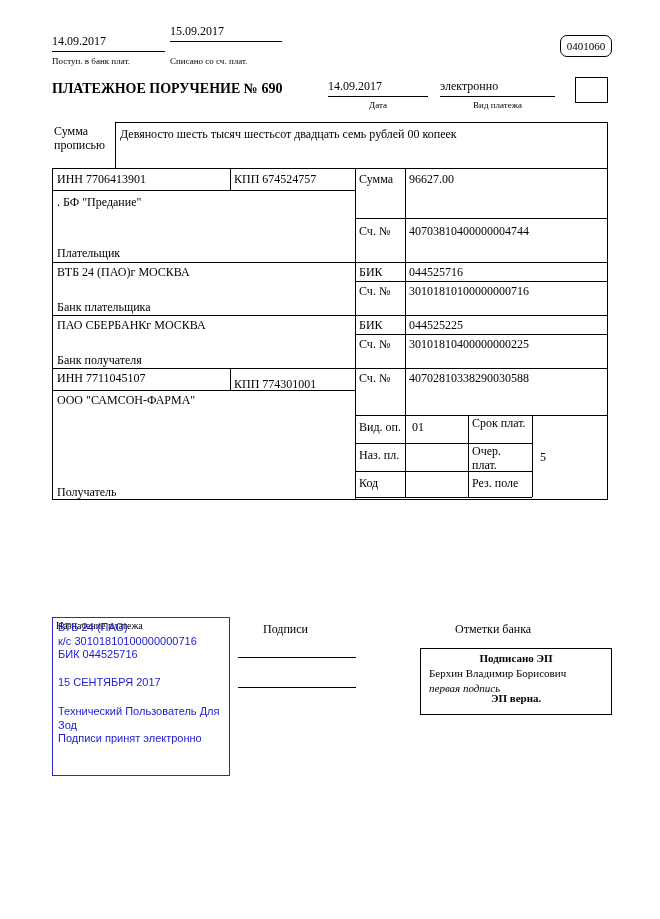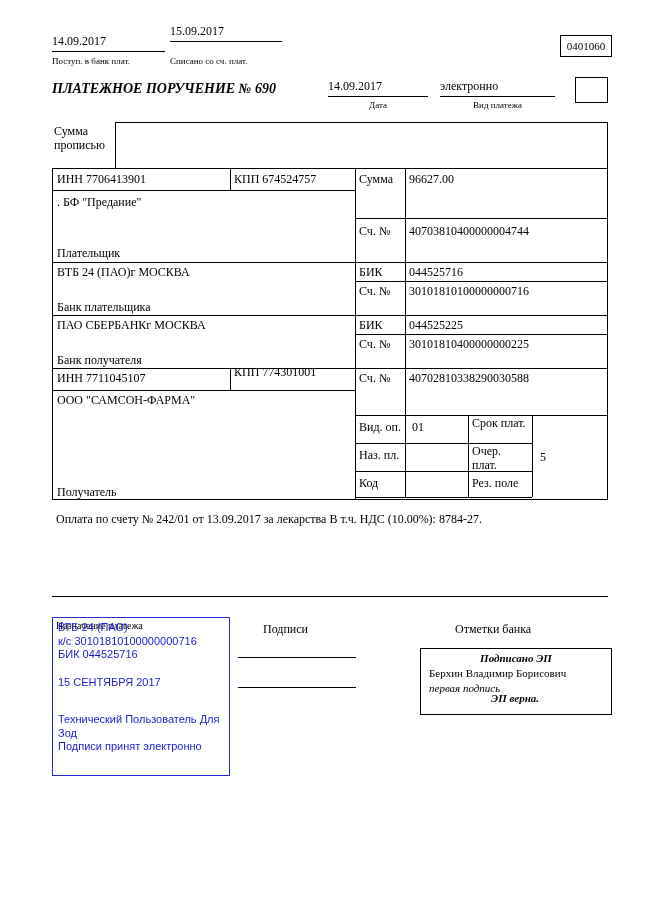--- a/index.html
+++ b/index.html
@@ -8,23 +8,23 @@
     position:relative; width:660px; height:919px; background:#ffffff;
     font-family:"Liberation Serif", serif; font-size:12px; color:#000;
     overflow:hidden;
   }
   .abs { position:absolute; }
   .hl { position:absolute; height:1px; background:#000; }
   .vl { position:absolute; width:1px; background:#000; }
   .u  { border-bottom:1px solid #000; padding-bottom:2px; }
   .sm { font-size:9px; }
   .lbl10 { font-size:10px; }
-  .b { font-weight:bold;font-style:italic; }
+  .b { font-weight:bold; }
   .i { font-style:italic; }
-  .ctr { text-align:center; }
+  .ctr { text-align:center;border-radius:7px; }
   .box { border:1px solid #000; }
   .wrap { line-height:1.15; }
   .tbl { position:absolute; left:52px; top:122px; width:556px; height:378px; }
   .stamp {
     position:absolute; left:52px; top:617px; width:178px; height:159px;
     border:1px solid #2a2ad0; color:#1b1bd0;
     font-family:"Liberation Sans", sans-serif; font-size:11px; line-height:13.5px;
     padding:3px 5px;
   }
   .epbox {
@@ -71,20 +71,21 @@
     <div class="hl" style="left:303px;top:159px;width:253px"></div>
     <div class="hl" style="left:303px;top:212px;width:253px"></div>
     <div class="hl" style="left:303px;top:293px;width:253px"></div>
     <div class="hl" style="left:303px;top:321px;width:177px"></div>
     <div class="hl" style="left:303px;top:349px;width:177px"></div>
     <div class="hl" style="left:303px;top:375px;width:177px"></div>
     <div class="vl" style="left:416px;top:293px;height:82px"></div>
     <div class="vl" style="left:480px;top:293px;height:82px"></div>
 
     <div class="abs wrap" style="left:2px;top:3px;width:62px">Сумма прописью</div>
+    <div class="abs" style="left:68px;top:5px;width:482px">Девяносто шесть тысяч шестьсот двадцать семь рублей 00 копеек</div>
 
     <div class="abs" style="left:5px;top:50px">ИНН 7706413901</div>
     <div class="abs" style="left:182px;top:50px">КПП 674524757</div>
     <div class="abs" style="left:307px;top:50px">Сумма</div>
     <div class="abs" style="left:357px;top:50px">96627.00</div>
     <div class="abs" style="left:5px;top:73px;width:290px">. БФ "Предание"</div>
     <div class="abs" style="left:307px;top:102px">Сч. №</div>
     <div class="abs" style="left:357px;top:102px">40703810400000004744</div>
     <div class="abs" style="left:5px;top:124px">Плательщик</div>
 
@@ -96,50 +97,47 @@
     <div class="abs" style="left:5px;top:178px">Банк плательщика</div>
 
     <div class="abs" style="left:5px;top:196px;width:290px">ПАО СБЕРБАНКг МОСКВА</div>
     <div class="abs" style="left:307px;top:196px">БИК</div>
     <div class="abs" style="left:357px;top:196px">044525225</div>
     <div class="abs" style="left:307px;top:215px">Сч. №</div>
     <div class="abs" style="left:357px;top:215px">30101810400000000225</div>
     <div class="abs" style="left:5px;top:231px">Банк получателя</div>
 
     <div class="abs" style="left:5px;top:249px">ИНН 7711045107</div>
-    <div class="abs" style="left:182px;top:243px">КПП 774301001</div>
+    <div class="abs" style="left:182px;top:255px">КПП 774301001</div>
     <div class="abs" style="left:307px;top:249px">Сч. №</div>
     <div class="abs" style="left:357px;top:249px">40702810338290030588</div>
     <div class="abs" style="left:5px;top:271px;width:290px">ООО "САМСОН-ФАРМА"</div>
 
     <div class="abs" style="left:307px;top:298px">Вид. оп.</div>
     <div class="abs" style="left:360px;top:298px">01</div>
     <div class="abs wrap" style="left:420px;top:295px;width:56px">Срок плат.</div>
     <div class="abs" style="left:307px;top:326px">Наз. пл.</div>
     <div class="abs wrap" style="left:420px;top:323px;width:56px">Очер. плат.</div>
     <div class="abs" style="left:488px;top:328px">5</div>
     <div class="abs" style="left:307px;top:354px">Код</div>
     <div class="abs" style="left:420px;top:354px">Рез. поле</div>
     <div class="abs" style="left:5px;top:363px">Получатель</div>
   </div>
 
-  <div class="abs" style="left:52px;top:500px;width:556px;height:97px;border-bottom:1px solid #000">
-    <div style="padding:12px 4px 0">Оплата по счету № 242/01 от 13.09.2017 за лекарства В т.ч. НДС (10.00%): 8784-27.</div>
-  </div>
   <div class="abs lbl10" style="left:56px;top:620px">Назначение платежа</div>
 
   <div class="abs" style="left:263px;top:622px">Подписи</div>
   <div class="abs" style="left:455px;top:622px">Отметки банка</div>
 
   <div class="stamp">
     <p>ВТБ 24 (ПАО)</p>
     <p>к/с 30101810100000000716</p>
     <p>БИК 044525716</p>
     <p style="margin-top:14px">15 СЕНТЯБРЯ 2017</p>
-    <p style="margin-top:24px">Технический Пользователь Для Зод</p>
+    <p style="margin-top:16px">Технический Пользователь Для Зод</p>
     <p>Подписи принят электронно</p>
   </div>
 
   <div class="hl" style="left:238px;top:657px;width:118px"></div>
   <div class="hl" style="left:238px;top:687px;width:118px"></div>
 
   <div class="epbox">
     <p class="b ctr">Подписано ЭП</p>
     <p style="margin-top:2px">Берхин Владимир Борисович</p>
     <p class="i" style="margin-top:2px">первая подпись</p>

